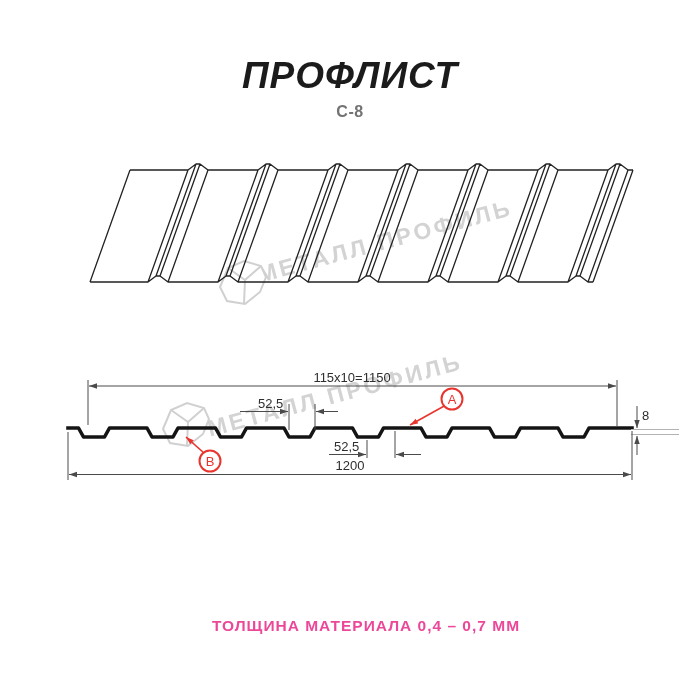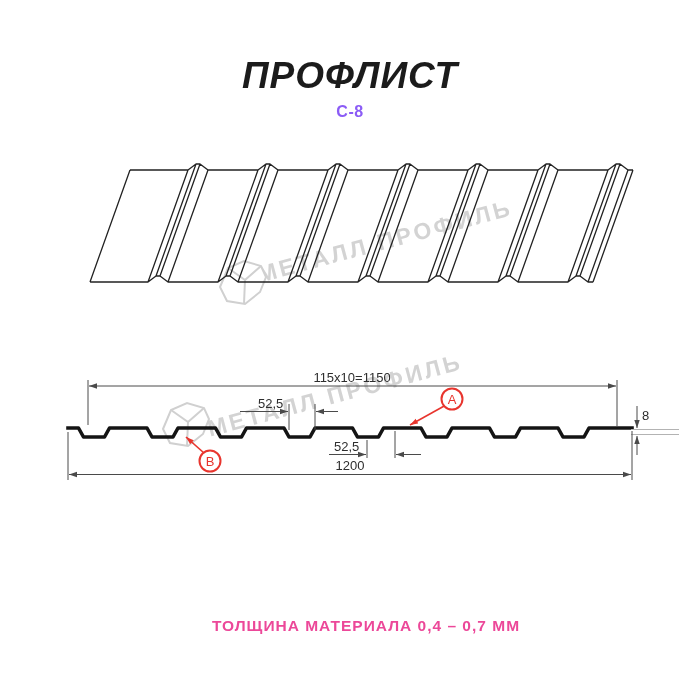--- a/index.html
+++ b/index.html
@@ -6,21 +6,21 @@
   body{
     width:700px;height:700px;position:relative;background:#ffffff;overflow:hidden;
     font-family:"Liberation Sans","DejaVu Sans",sans-serif;
   }
   .page-title{
     position:absolute;top:55px;left:0;width:700px;text-align:center;
     font-size:37px;font-weight:800;letter-spacing:1px;color:#1b1b1b;margin:0;font-style:italic;
   }
   .page-subtitle{
     position:absolute;top:103px;left:0;width:700px;text-align:center;
-    font-size:16px;font-weight:600;letter-spacing:.5px;color:#8b5cf6;
+    font-size:16px;font-weight:600;letter-spacing:.5px;color:#737373;
   }
   .footer-note{
     position:absolute;top:617px;left:16px;width:700px;text-align:center;
     font-size:15.5px;font-weight:600;letter-spacing:1px;color:#ec4899;
   }
   .watermark{
     position:absolute;width:300px;text-align:center;white-space:nowrap;
     font-size:23px;font-weight:600;letter-spacing:3px;color:#d3d3d3;
     transform:rotate(-15deg);z-index:1;user-select:none;
   }

